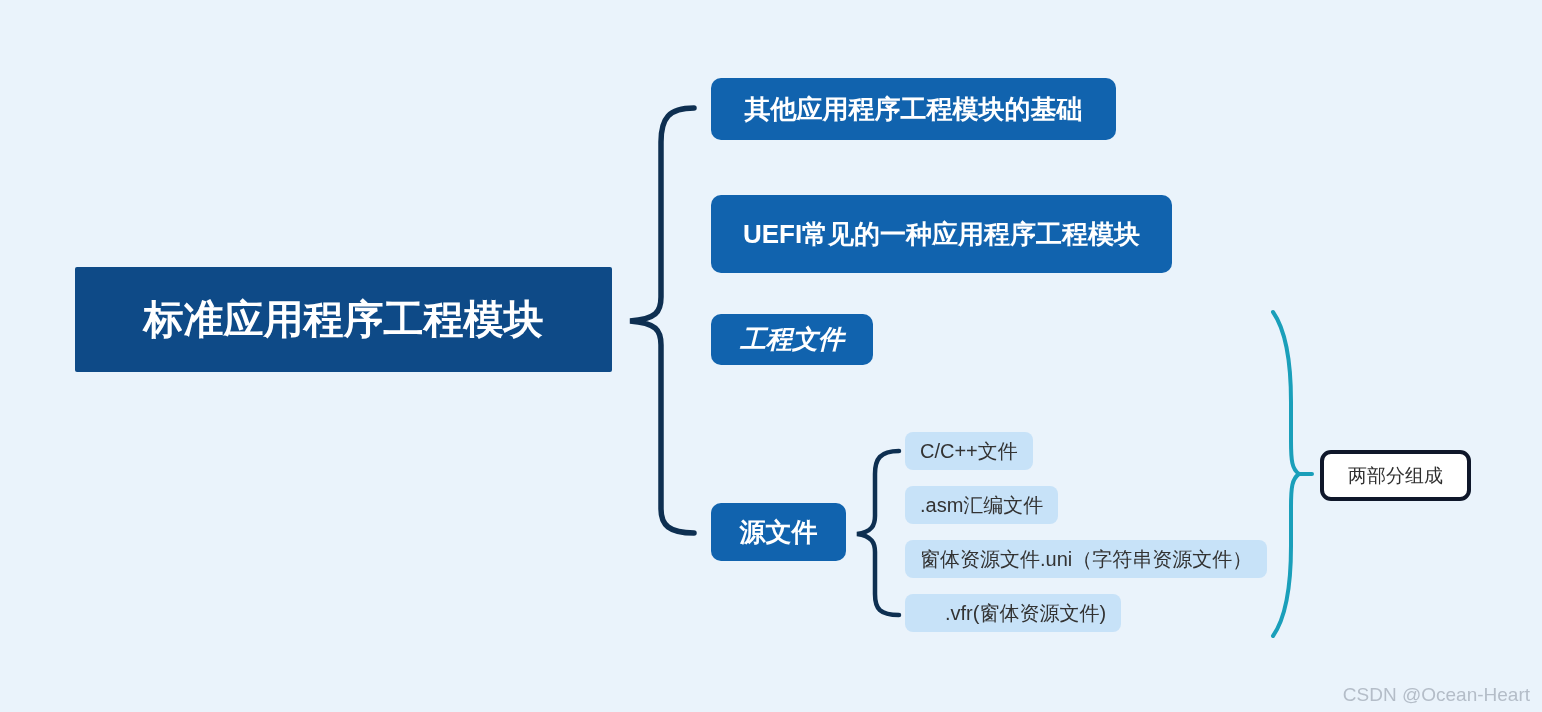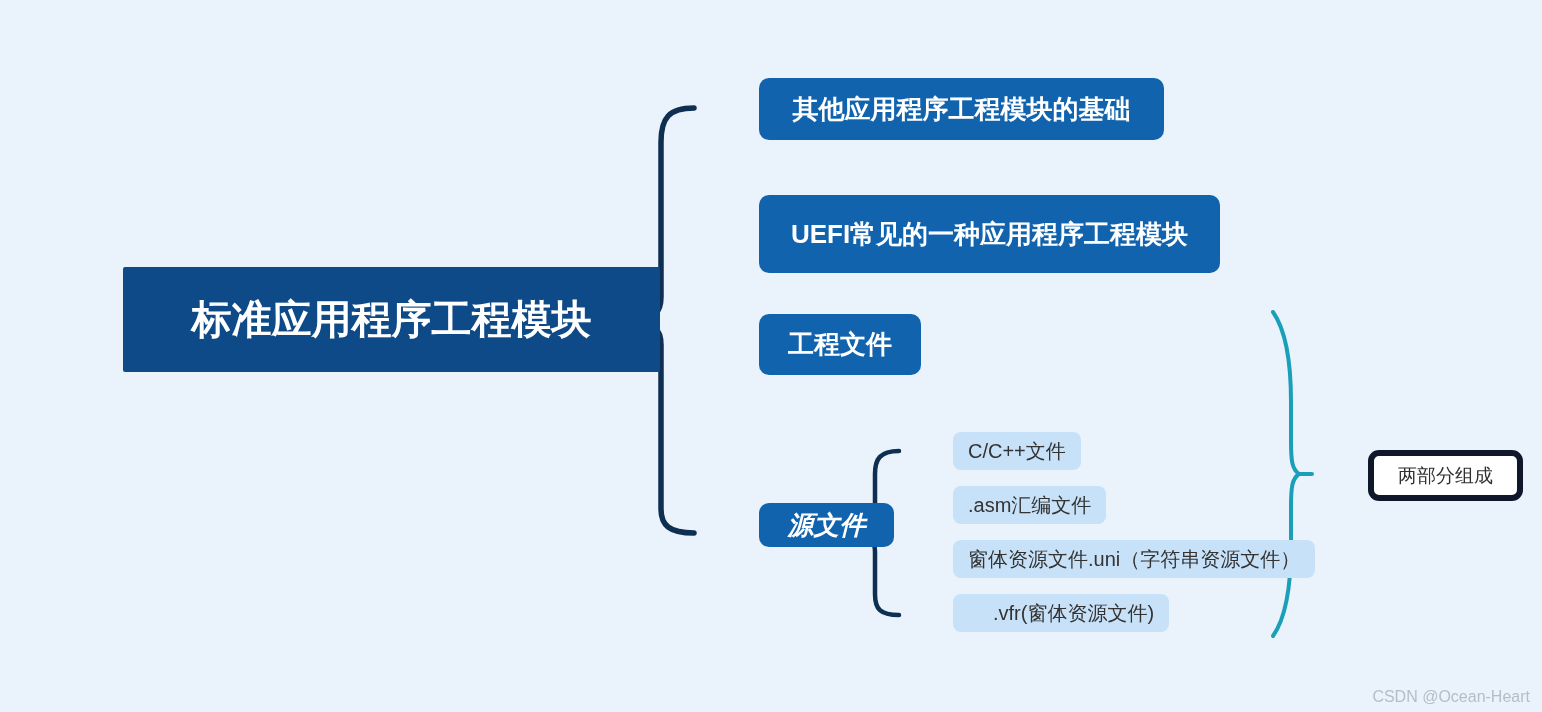--- a/index.html
+++ b/index.html
@@ -17,71 +17,70 @@
     width: 1542px; height: 712px;
     pointer-events: none;
   }
   .node {
     position: absolute;
     display: flex;
     align-items: center;
     justify-content: center;
     white-space: nowrap;
     box-sizing: border-box;
-    margin-left: 48px;
   }
   .node-root {
     left: 75px; top: 267px; width: 537px; height: 105px;
     background: #0e4a87;
     border-radius: 2px;
     color: #ffffff;
     font-size: 40px;
     font-weight: 700;
   }
   .node-child {
     background: #1163ae;
     border-radius: 10px;
     color: #ffffff;
     font-size: 26px;
     font-weight: 700;
   }
   .child-0 { left: 711px; top: 78px;  width: 405px; height: 62px; }
   .child-1 { left: 711px; top: 195px; width: 461px; height: 78px; }
-  .child-2 { left: 711px; top: 314px; width: 162px; height: 61px; }
-  .child-3 { left: 711px; top: 503px; width: 135px; height: 44px; font-style: italic; }
+  .child-2 { left: 711px; top: 314px; width: 162px; height: 51px; font-style: italic; }
+  .child-3 { left: 711px; top: 503px; width: 135px; height: 58px; }
   .node-leaf {
     left: 905px;
     height: 38px;
     padding: 0 15px;
     background: #c7e2f8;
     border-radius: 8px;
     color: #333333;
     font-size: 20px;
     font-weight: 400;
   }
   .leaf-0 { top: 432px; text-align: center; }
   .leaf-1 { top: 486px; text-align: right; }
   .leaf-2 { top: 540px; }
   .leaf-3 { top: 594px; padding-left: 40px; }
   .node-summary {
     left: 1320px; top: 450px;
     height: 51px;
     padding: 0 24px;
     background: #ffffff;
-    border: 6px solid #0f172a;
+    border: 4px solid #0f172a;
     border-radius: 11px;
     color: #2f2f2f;
     font-size: 19px;
     font-weight: 400;
   }
   .watermark {
     position: absolute;
     right: 12px; bottom: 6px;
     color: #b4bdc8;
-    font-size: 16px;
+    font-size: 19px;
   }
 </style>
 </head>
 <body>
 
 <div class="canvas">
 
   <svg class="connector-layer" viewBox="0 0 1542 712" xmlns="http://www.w3.org/2000/svg">
     <path d="M 694 108 C 669 108 661 118 661 142 L 661 297 C 661 312 656 319 630 321 C 656 323 661 330 661 345 L 661 509 C 661 525 669 533 694 533" fill="none" stroke="#0e2f51" stroke-width="5.5" stroke-linecap="round"></path>
     <path d="M 899 451 C 880 451 875 459 875 474 L 875 516 C 875 525 872 532 857 534 C 872 536 875 543 875 552 L 875 594 C 875 609 880 615 899 615" fill="none" stroke="#0e2f51" stroke-width="4.5" stroke-linecap="round"></path>

